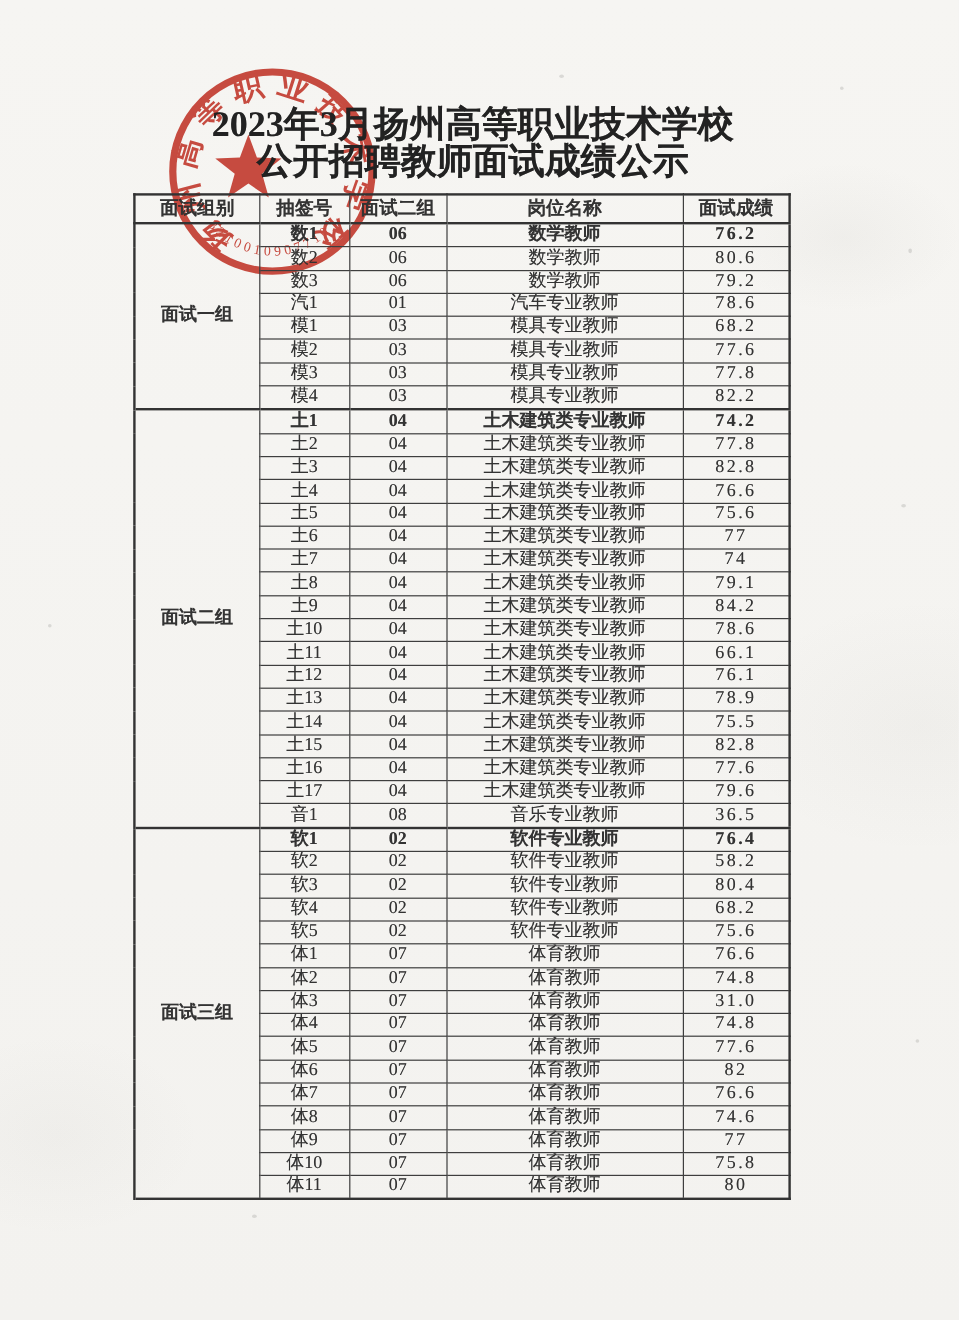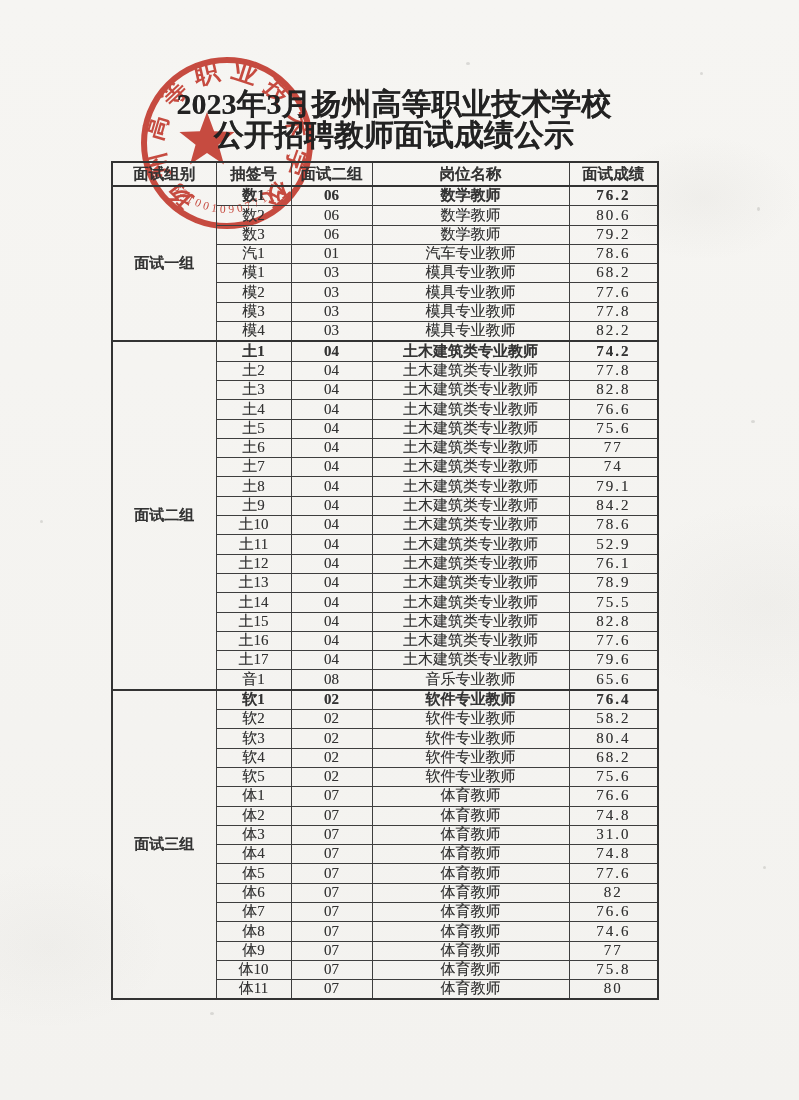--- a/index.html
+++ b/index.html
@@ -208,21 +208,21 @@
         <tr>
           <td>土10</td>
           <td>04</td>
           <td>土木建筑类专业教师</td>
           <td class="score">78.6</td>
         </tr>
         <tr>
           <td>土11</td>
           <td>04</td>
           <td>土木建筑类专业教师</td>
-          <td class="score">52.9</td>
+          <td class="score">66.1</td>
         </tr>
         <tr>
           <td>土12</td>
           <td>04</td>
           <td>土木建筑类专业教师</td>
           <td class="score">76.1</td>
         </tr>
         <tr>
           <td>土13</td>
           <td>04</td>
@@ -250,21 +250,21 @@
         <tr>
           <td>土17</td>
           <td>04</td>
           <td>土木建筑类专业教师</td>
           <td class="score">79.6</td>
         </tr>
         <tr>
           <td>音1</td>
           <td>08</td>
           <td>音乐专业教师</td>
-          <td class="score">65.6</td>
+          <td class="score">36.5</td>
         </tr>
         <tr class="group-start">
           <td class="group-cell" rowspan="16">面试三组</td>
           <td>软1</td>
           <td>02</td>
           <td>软件专业教师</td>
           <td class="score">76.4</td>
         </tr>
         <tr>
           <td>软2</td>

